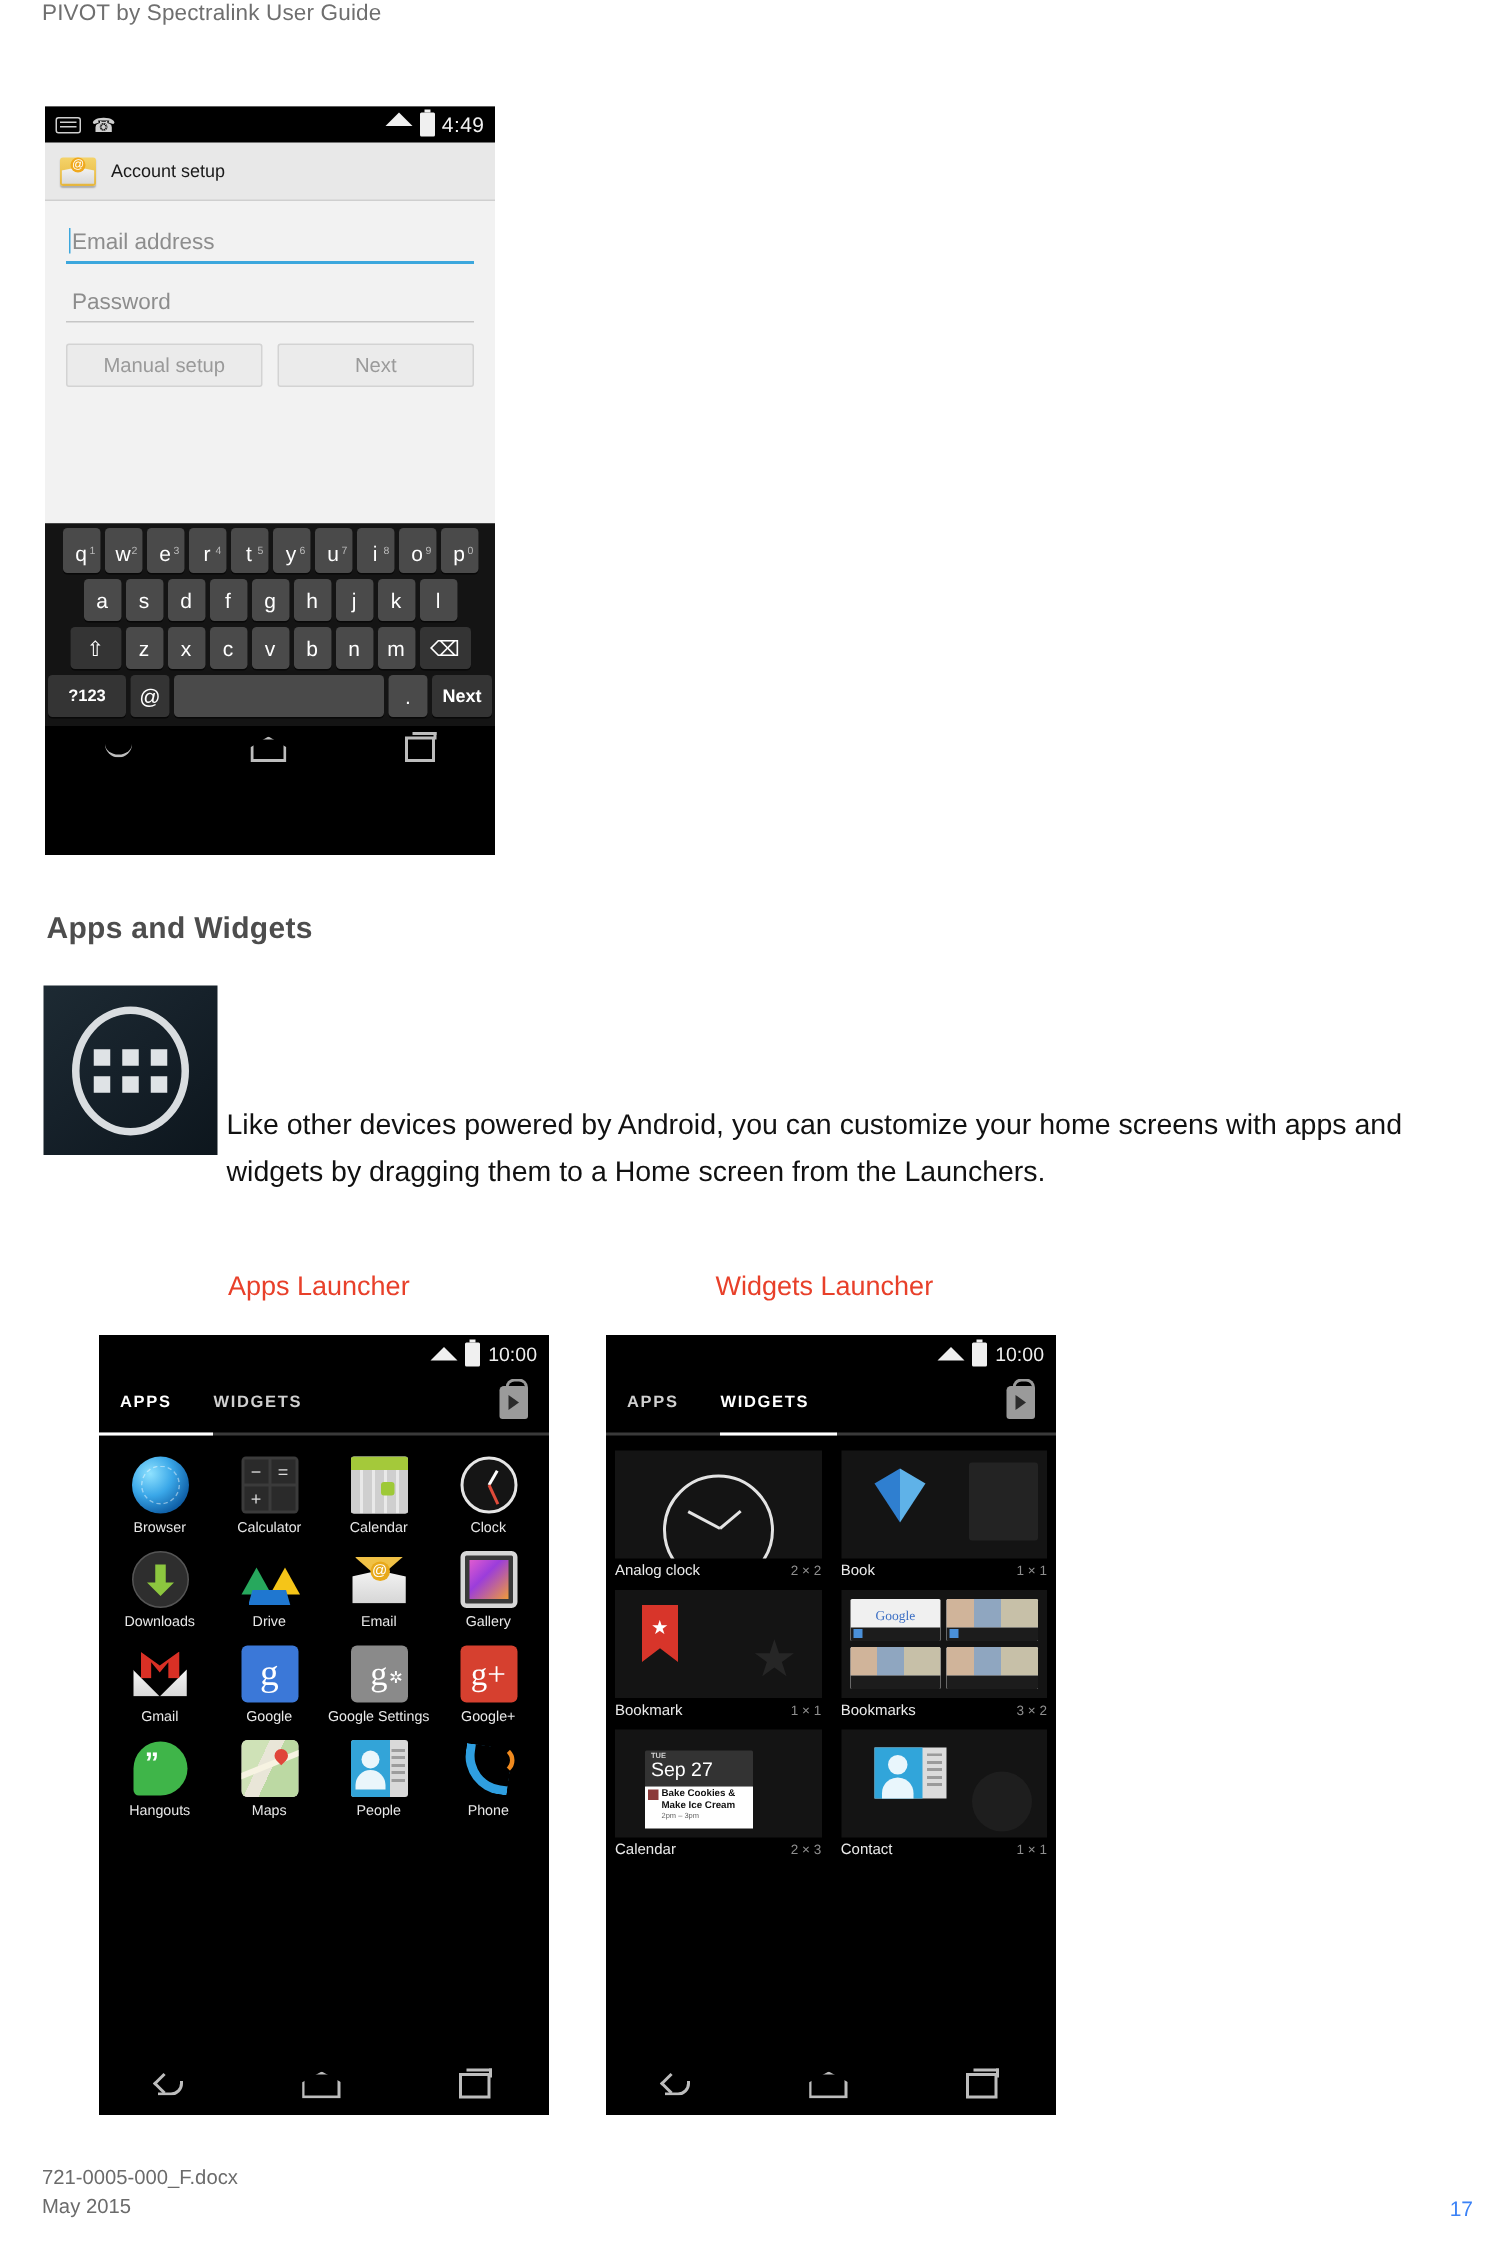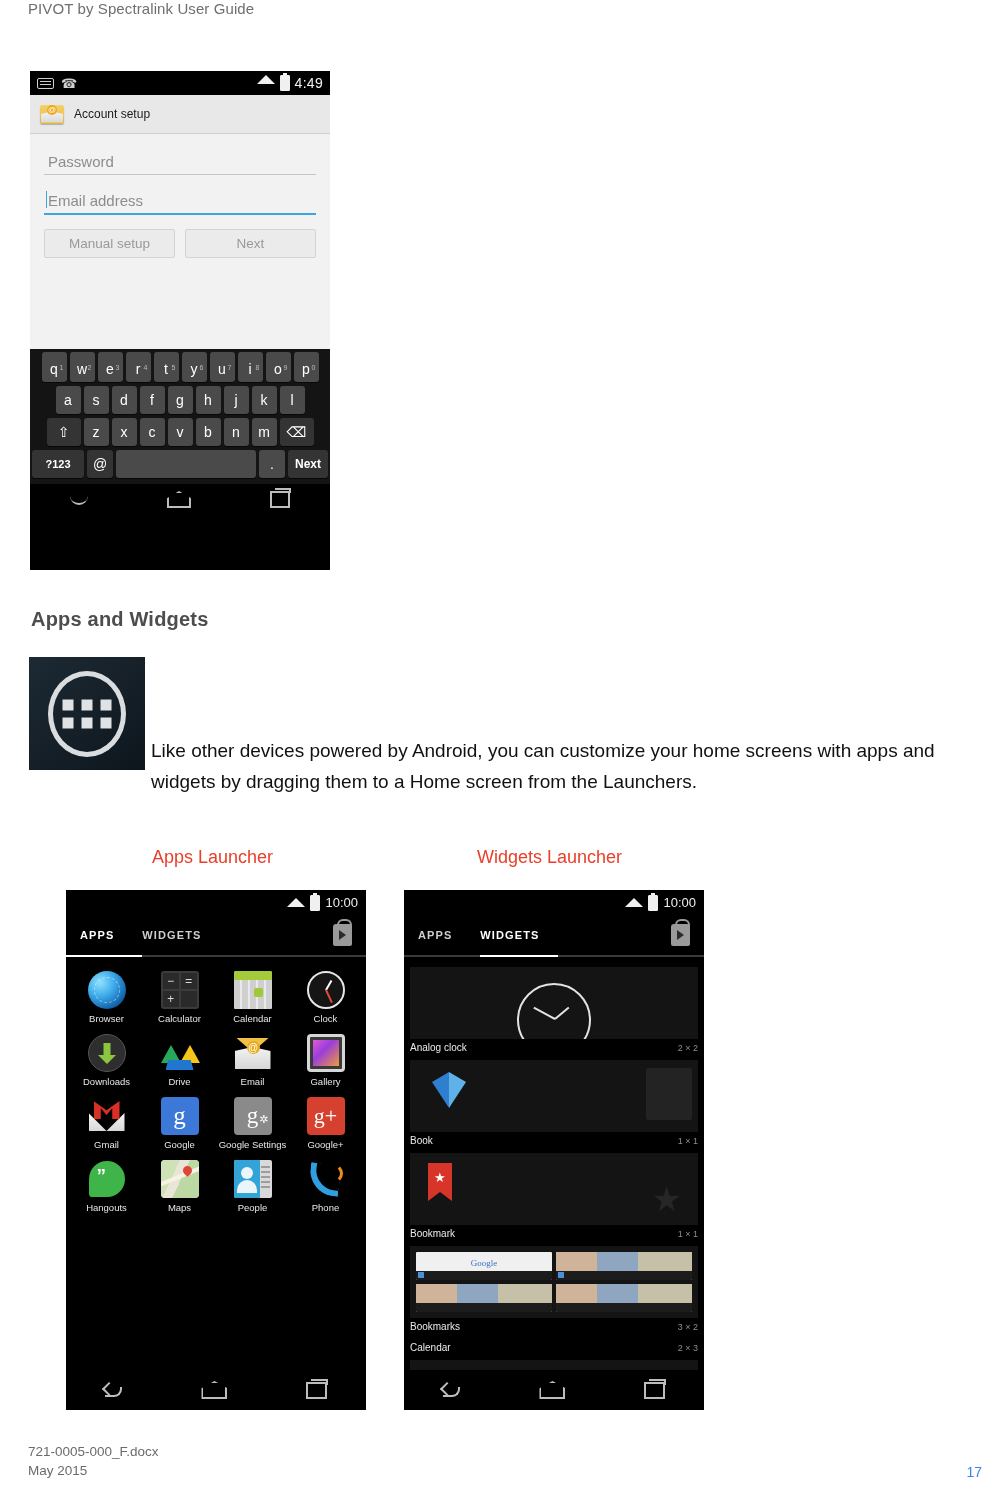--- a/index.html
+++ b/index.html
@@ -244,21 +244,21 @@
   .ic-people .lines { position:absolute; right:2px; top:6px; width:9px; height:22px;
       background:repeating-linear-gradient(180deg,#9d9d9d 0 2px,transparent 2px 5px); }
   .ic-phone { background:transparent; }
   .ic-phone .hs { position:absolute; left:2px; bottom:3px; width:25px; height:25px;
       border:6px solid #2f9fe0; border-radius:0 0 0 26px; border-top:none; border-right:none;
       transform:rotate(8deg); }
   .ic-phone .wv { position:absolute; right:2px; top:4px; width:13px; height:13px;
       border:3px solid #f08a1e; border-radius:50%; clip-path:polygon(50% 50%,110% -10%,110% 110%); }
 
   
-  .wgrid { padding:10px 6px 0 6px; display:grid; grid-template-columns:1fr; column-gap:13px; row-gap:7px; }
+  .wgrid { padding:10px 6px 0 6px; display:grid; grid-template-columns:1fr 1fr; column-gap:13px; row-gap:7px; }
   .wcell { }
   .wthumb { height:72px; background:#141414; position:relative; overflow:hidden; }
   .wmeta { display:flex; align-items:baseline; margin-top:3px; }
   .wname { font-size:10px; color:#eaeaea; }
   .wsize { margin-left:auto; font-size:9px; color:#8e8e8e; }
 
   .w-clock .face { position:absolute; left:50%; top:16px; transform:translateX(-50%);
       width:74px; height:74px; border:2px solid #e3e3e3; border-radius:50%; box-sizing:border-box; }
   .w-clock .hh { position:absolute; left:50%; top:52px; width:2px; height:18px; background:#e3e3e3;
       transform-origin:top center; transform:rotate(230deg); }
@@ -332,22 +332,22 @@
 
     <div class="actionbar">
       <span class="mail-ico">
         <span class="flap"></span>
           <span class="at">@</span>
       </span>
       <span class="title">Account setup</span>
     </div>
 
     <div class="setup-body">
+      <div class="field focused">Email address</div>
       <div class="field">Password</div>
-      <div class="field focused">Email address</div>
       <div class="btnrow">
         <div class="gbtn">Manual setup</div>
         <div class="gbtn">Next</div>
       </div>
     </div>
 
     <div class="kbd">
       <div class="krow krow1">
         <div class="key"><span class="num">1</span><span>q</span></div>
         <div class="key"><span class="num">2</span><span>w</span></div>
@@ -626,20 +626,30 @@
               <span class="strip"></span>
             </span>
         </div>
         <div class="wmeta">
           <span class="wname">Bookmarks</span>
           <span class="wsize">3 × 2</span>
         </div>
       </div>
 
       <div class="wcell">
+        <div class="wthumb w-cal">
+          <span class="head2"></span>
+          <span class="dow">TUE</span>
+          <span class="date">Sep 27</span>
+          <span class="evt">
+            <span class="bar"></span>
+            <span class="t1">Bake Cookies &amp; Make Ice Cream</span>
+            <span class="t2">2pm – 3pm</span>
+          </span>
+        </div>
         <div class="wmeta">
           <span class="wname">Calendar</span>
           <span class="wsize">2 × 3</span>
         </div>
       </div>
 
       <div class="wcell">
         <div class="wthumb w-cont">
           <span class="ghost3"></span>
             <span class="card"></span>

